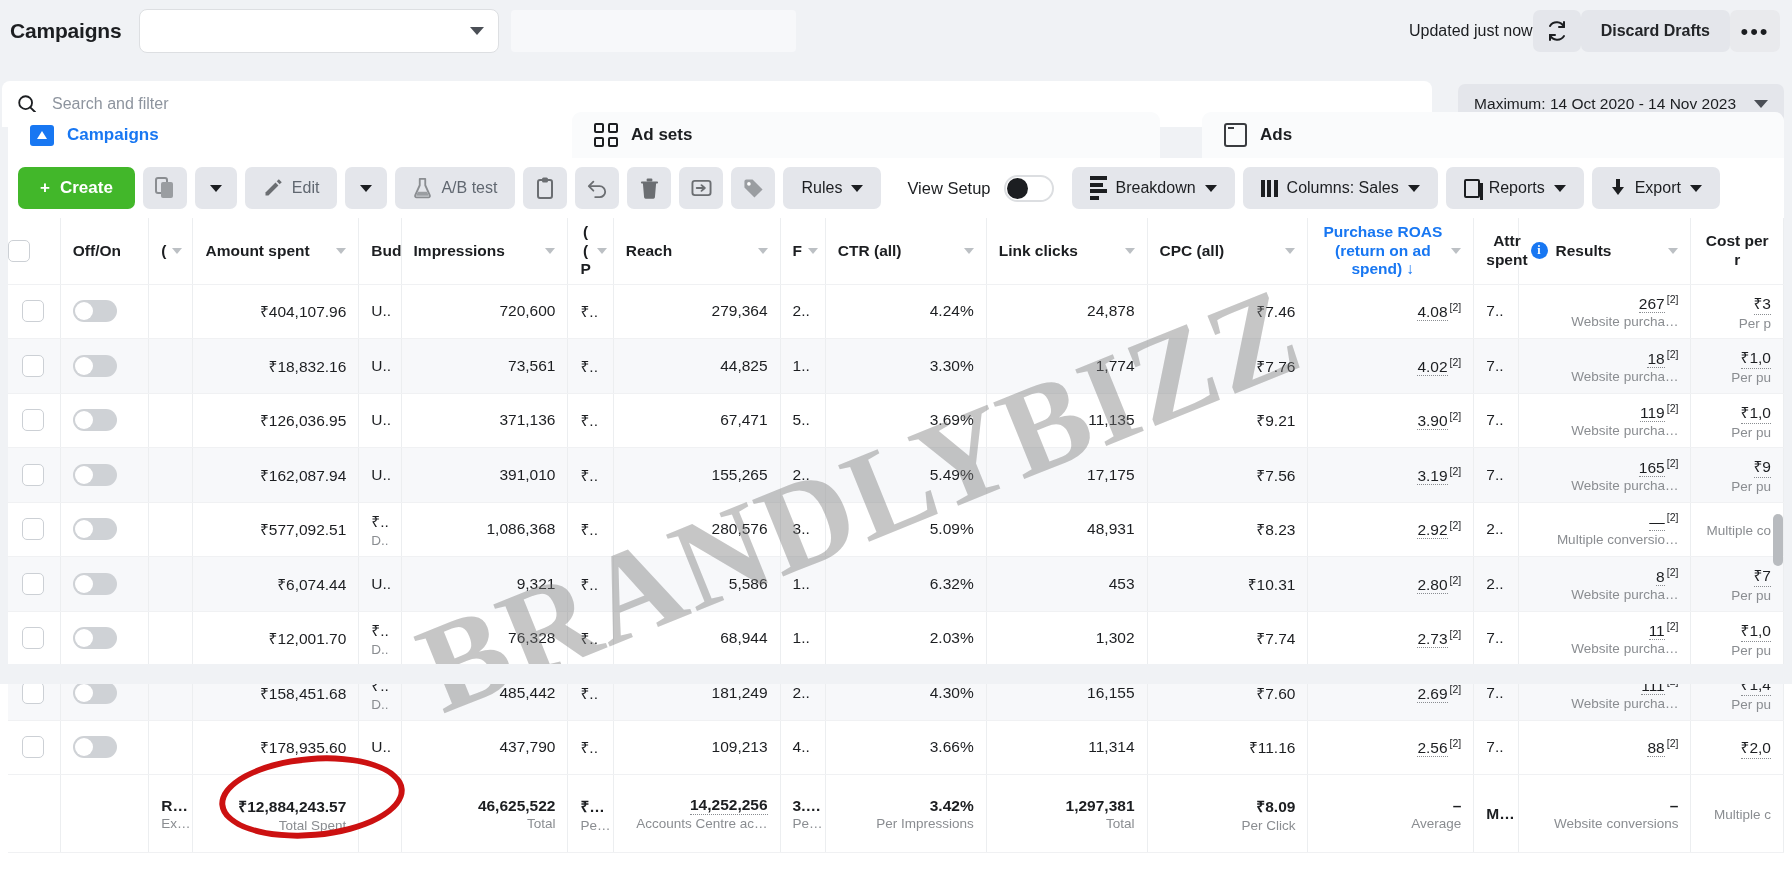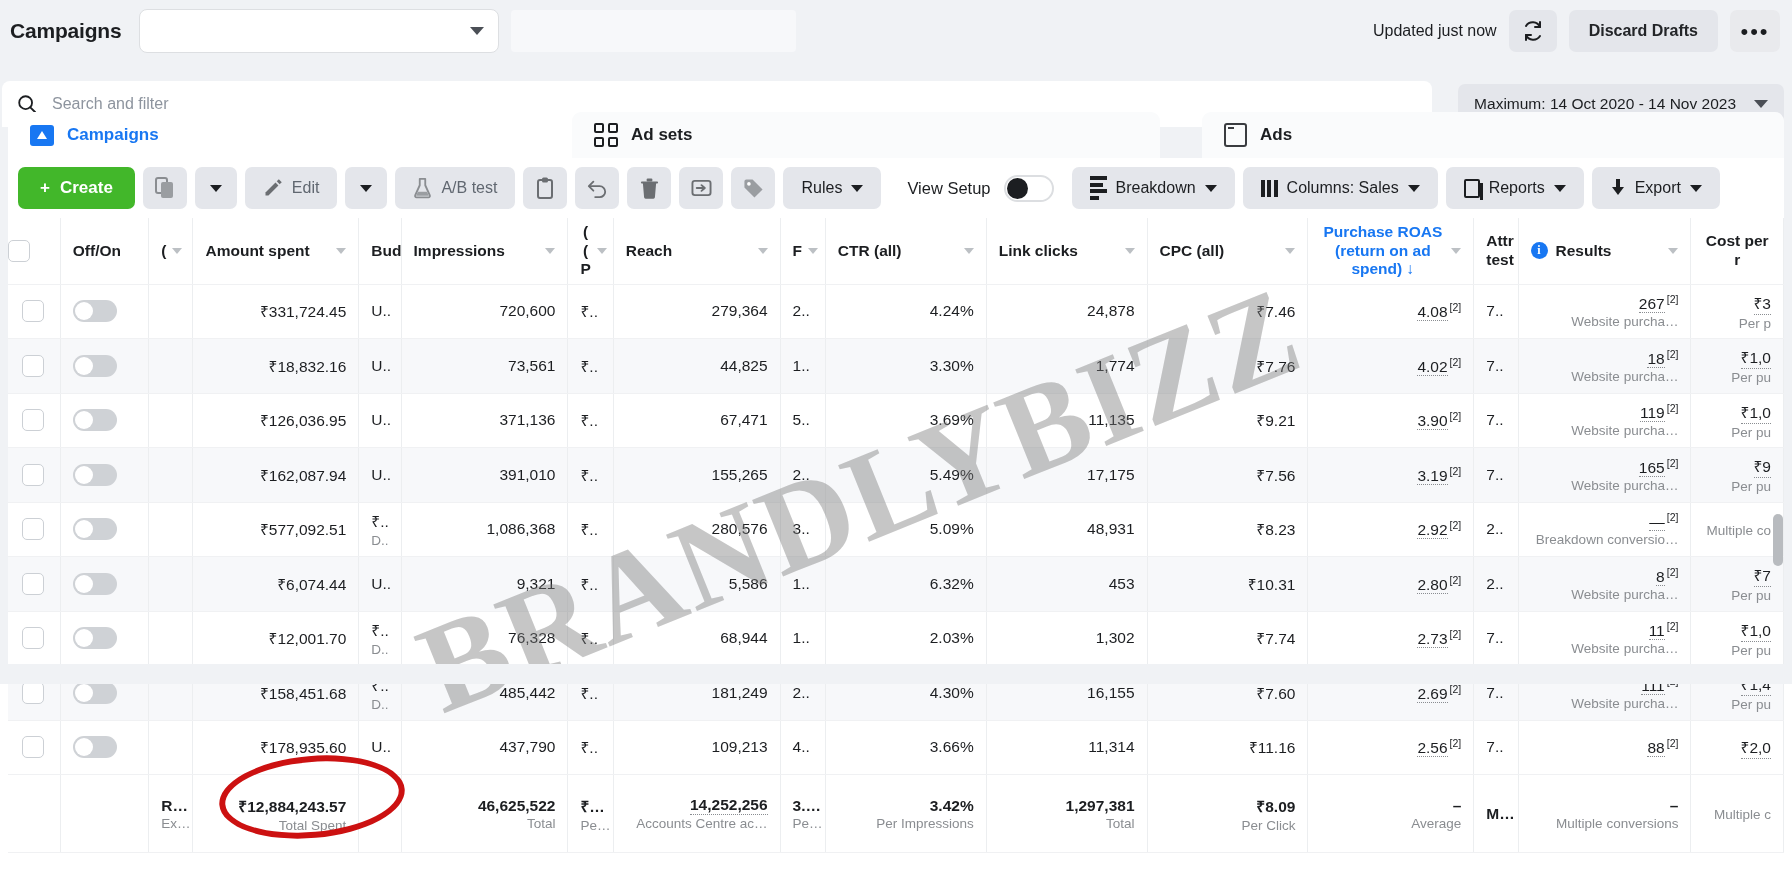--- a/index.html
+++ b/index.html
@@ -26,21 +26,21 @@
     background: #fff; border: 1px solid #dddfe2; border-radius: 8px;
     display: flex; align-items: center; justify-content: flex-end;
     padding-right: 14px;
   }
   .caret { width: 0; height: 0; border-left: 7px solid transparent;
            border-right: 7px solid transparent; border-top: 8px solid #4b4f56; }
   .account-blank {
     margin-left: 12px; width: 285px; height: 42px;
     background: #f7f8fa; border-radius: 4px;
   }
-  .topbar-right { margin-left: auto; display: flex; align-items: center; gap: 12px; padding-right: 12px; }
+  .topbar-right { margin-left: auto; display: flex; align-items: center; padding-right: 12px; }
   .updated-text { font-size: 16px; color: #1c1e21; }
   .icon-btn {
     width: 48px; height: 42px; background: #e4e6eb; border-radius: 7px;
     display: flex; align-items: center; justify-content: center;
   }
   .btn-grey {
     height: 42px; background: #e4e6eb; border-radius: 7px;
     display: flex; align-items: center; justify-content: center;
     padding: 0 20px; font-size: 16px; font-weight: bold; color: #232528;
   }
@@ -452,21 +452,21 @@
               </div>
             </th>
             <th>
               <div class="th-inner">
                 <span class="th-txt th-sortable">Purchase ROAS (return on ad spend) ↓</span>
                 <span class="th-caret"></span>
               </div>
             </th>
             <th>
               <div class="th-inner">
-                <span class="th-txt">Attr test</span>
+                <span class="th-txt">Attr spent</span>
               </div>
             </th>
             <th>
               <div class="th-inner">
                 <span style="display: inline-flex; align-items: center; gap: 8px;">
                   <span class="info-i">i</span>
                   <span class="th-txt">Results</span>
                 </span>
                 <span class="th-caret"></span>
               </div>
@@ -480,21 +480,21 @@
         </thead>
       <tbody id="body">
           <tr>
             <td style="padding: 0px 14px;">
               <div class="chk"></div>
             </td>
             <td>
               <div class="switch"></div>
             </td>
             <td></td>
-            <td class="num">₹331,724.45</td>
+            <td class="num">₹404,107.96</td>
             <td style="text-align: left;">
               <div class="cell2" style="align-items:flex-start">
                 <span>U..</span>
               </div>
             </td>
             <td class="num">720,600</td>
             <td style="text-align: left;">₹..</td>
             <td class="num">279,364</td>
             <td style="text-align: left;">2..</td>
             <td class="num">4.24%</td>
@@ -643,21 +643,21 @@
             <td class="num">280,576</td>
             <td style="text-align: left;">3..</td>
             <td class="num">5.09%</td>
             <td class="num">48,931</td>
             <td class="num">₹8.23</td>
             <td class="num"><span class="dotted">2.92</span><span class="sup">[2]</span></td>
             <td style="text-align: left;">2..</td>
             <td class="num">
               <div class="cell2">
                 <span><span class="dotted">—</span><span class="sup">[2]</span></span>
-                <span class="sub">Breakdown conversio…</span>
+                <span class="sub">Multiple conversio…</span>
               </div>
             </td>
             <td class="num">
               <div class="cell2">
                 <span class="dotted"></span>
                 <span class="sub">Multiple co</span>
               </div>
             </td>
           </tr>
           <tr class="alt">
@@ -871,21 +871,21 @@
               </div>
             </td>
             <td>
               <div class="cell2 l">
                 <span>M…</span>
               </div>
             </td>
             <td style="text-align: right;">
               <div class="cell2">
                 <span>–</span>
-                <span class="sub">Multiple conversions</span>
+                <span class="sub">Website conversions</span>
               </div>
             </td>
             <td style="text-align: left;">
               <div class="cell2">
                 <span></span>
                 <span class="sub">Multiple c</span>
               </div>
             </td>
           </tr>
         </tfoot>

